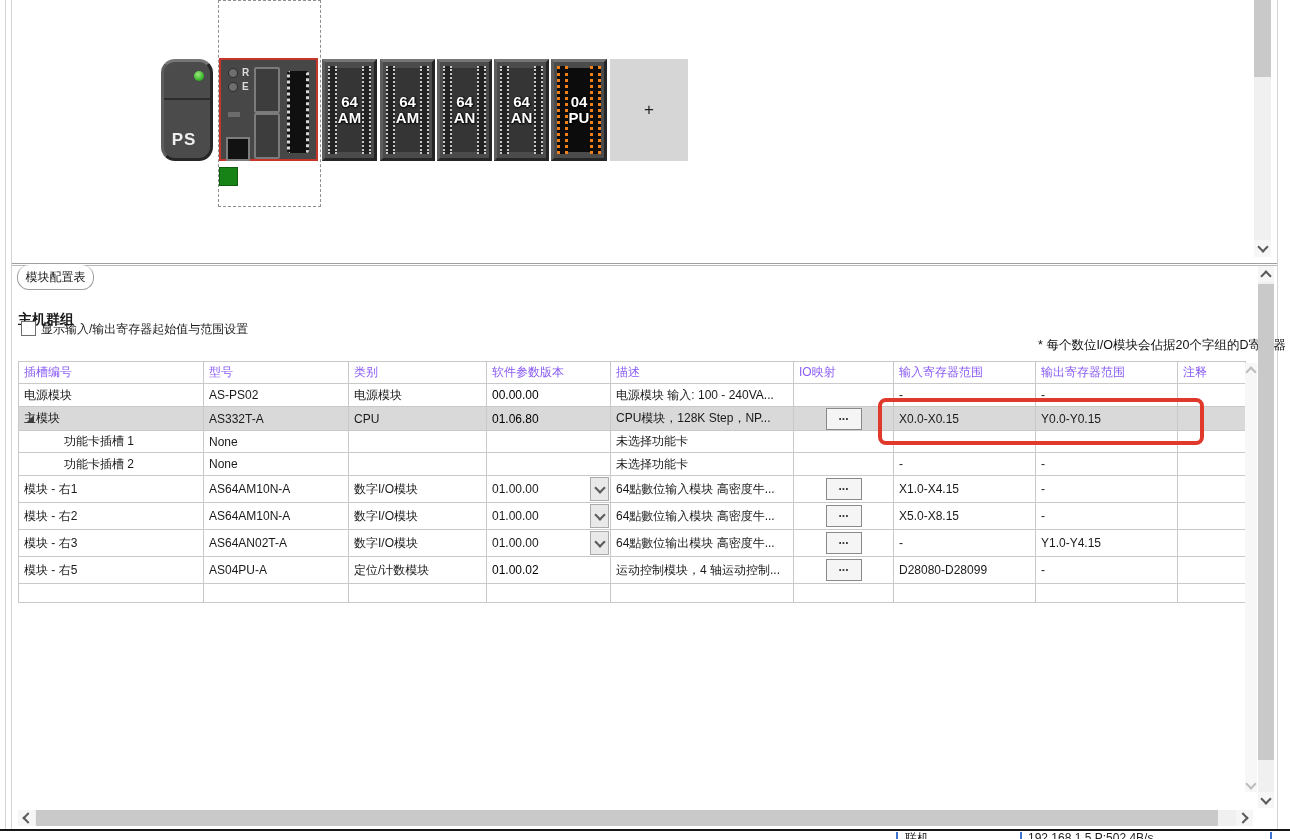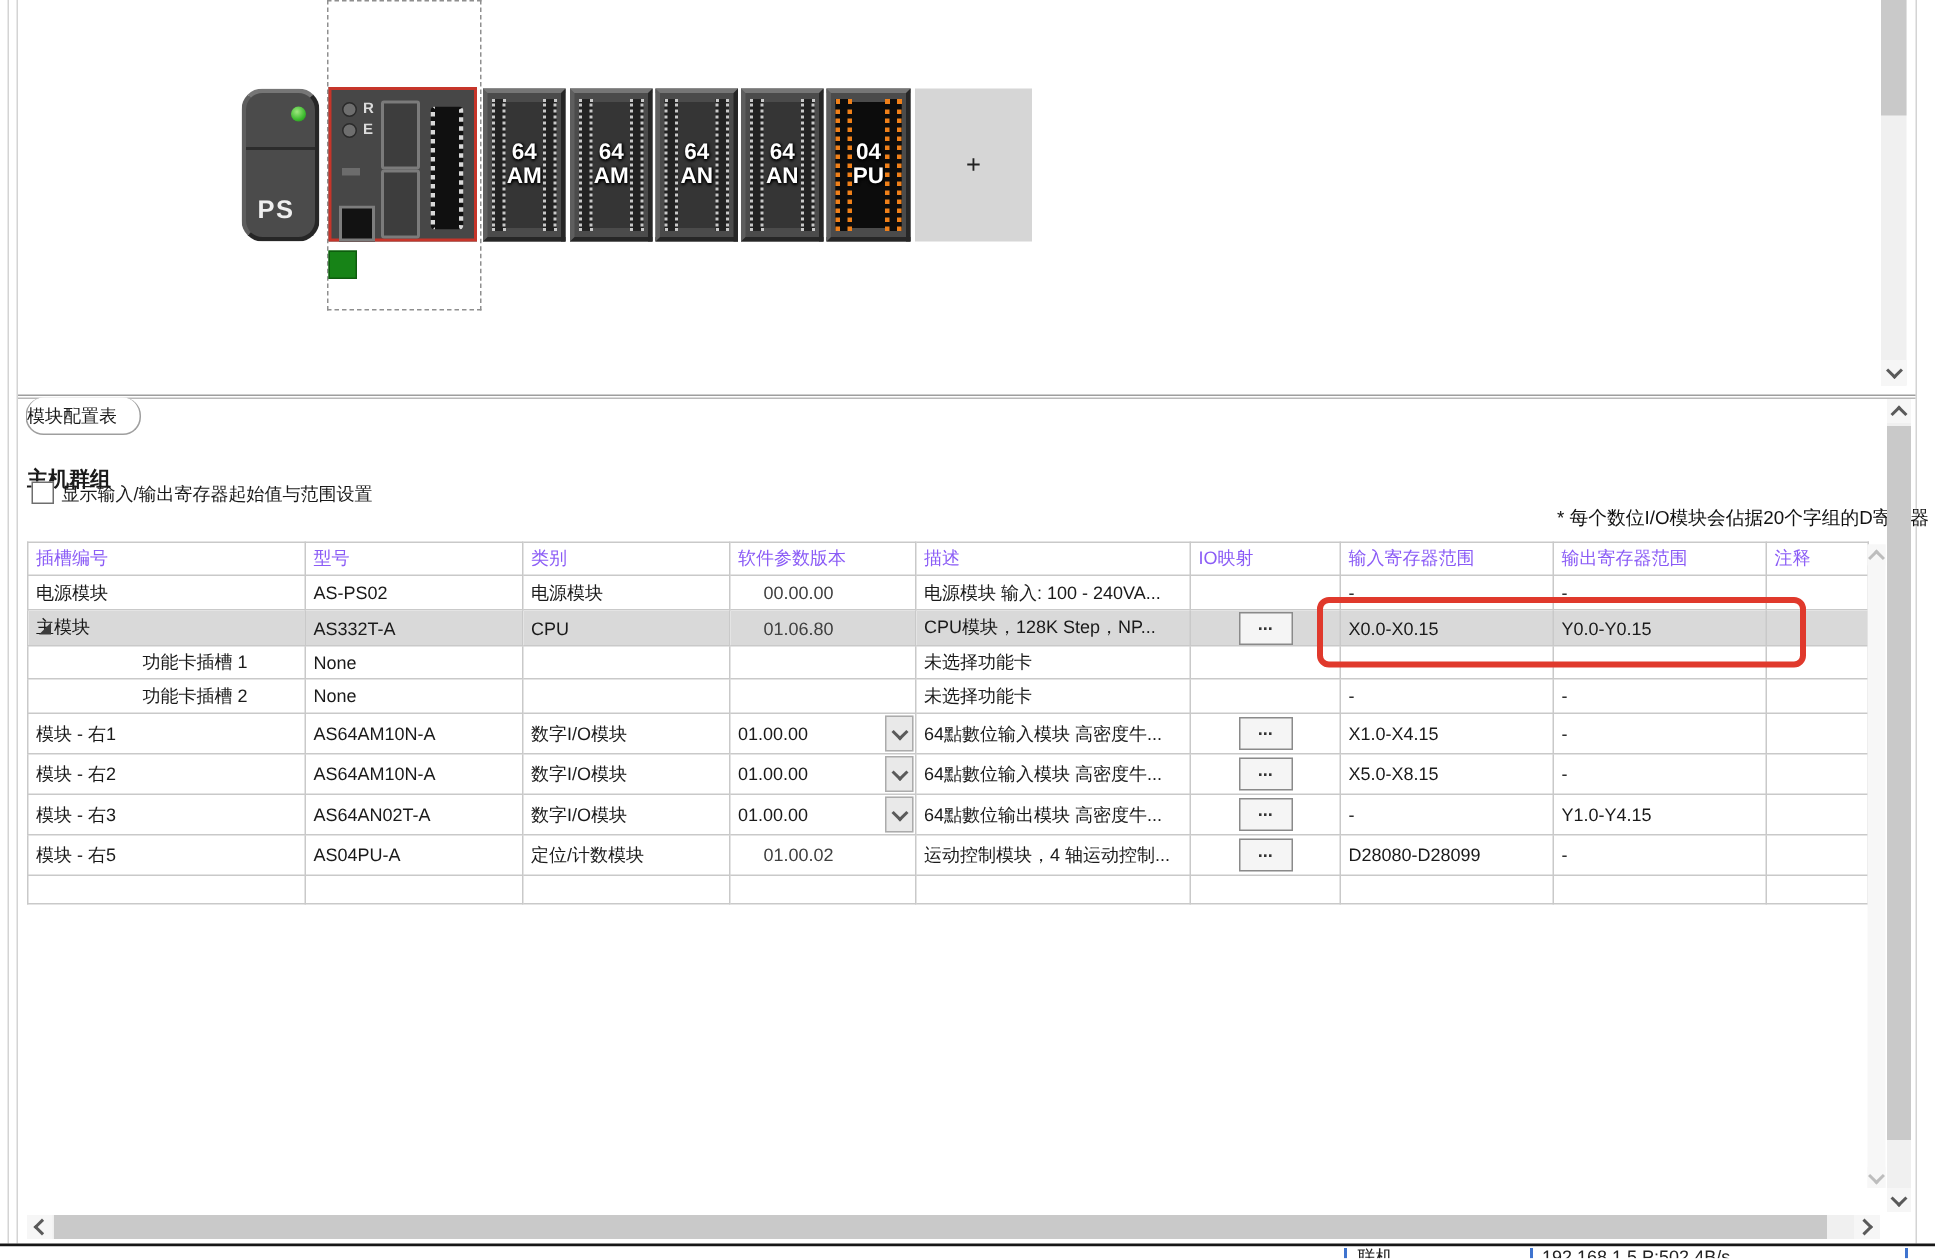--- a/index.html
+++ b/index.html
@@ -49,39 +49,39 @@
   .chv.d{transform:rotate(45deg);margin-top:-3px;}
   .chv.u{transform:rotate(-135deg);margin-top:3px;}
   .chv.l{transform:rotate(135deg);margin-left:3px;}
   .chv.r{transform:rotate(-45deg);margin-left:-3px;}
   .chv.lite{border-color:#bdbdbd;}
 
   
   .topline{position:absolute;left:12px;width:1265px;height:1px;background:#9e9e9e;}
   .tab{position:absolute;left:17px;top:265px;width:77px;height:25px;background:#fff;
        border-left:1px solid #9e9e9e;border-right:1px solid #9e9e9e;border-bottom:1px solid #9e9e9e;
-       box-sizing:border-box;display:flex;align-items:center;justify-content:flex-start;font-size:12px;border-radius:12px;}
+       box-sizing:border-box;display:flex;align-items:center;justify-content:center;font-size:12px;border-radius:12px;}
   .grouptitle{position:absolute;left:18px;top:297px;font-size:14px;font-weight:bold;margin-top:14px;}
   .cb{position:absolute;left:21px;top:321px;width:13px;height:13px;background:#fff;border:1px solid #6e6e6e;}
   .cblabel{position:absolute;left:41px;top:321px;font-size:12px;}
   .note{position:absolute;left:886px;top:337px;width:400px;text-align:right;font-size:12.5px;color:#111;}
 
   
   table.cfg{position:absolute;left:18px;top:361px;border-collapse:collapse;table-layout:fixed;
             font-size:12px;background:#fff;}
   table.cfg td,table.cfg th{border:1px solid #c9c9c9;padding:0 0 0 5px;text-align:left;
             font-weight:normal;white-space:nowrap;overflow:hidden;box-sizing:border-box;}
   table.cfg th{height:22px;color:#8b5cf6;}
   tr.h23 td{height:23px;} tr.h24 td{height:24px;} tr.h22 td{height:22px;} tr.h27 td{height:27px;} tr.h19 td{height:19px;}
   tr.sel td{background:#d9d9d9;}
   td.slotcell{padding-left:26px;position:relative;}
-  td.slotcell.sub{padding-left:76px;}
+  td.slotcell.sub{padding-left:45px;}
   .exp{position:absolute;left:7px;top:8px;width:0;height:0;border-left:8px solid transparent;border-bottom:8px solid #3c3c3c;}
   td.vercell{position:relative;}
-  .dim{color:#404040;margin-left:17px;}
+  .dim{color:#000000;}
   .ddbtn{position:absolute;right:1px;top:1px;bottom:1px;width:17px;background:#e9e9e9;
          border:1px solid #ababab;display:flex;align-items:center;justify-content:center;}
   .iocell{text-align:center !important;padding:0 !important;}
   .iobtn{display:inline-block;width:34px;height:20px;line-height:14px;background:#f5f5f5;
          border:1px solid #8a8a8a;font-size:12px;font-weight:bold;color:#333;text-align:center;
          vertical-align:middle;}
   .redbox{position:absolute;left:878px;top:398px;width:318px;height:39px;border:4px solid #e0392c;
           border-radius:8px;z-index:6;pointer-events:none;}
 
   

